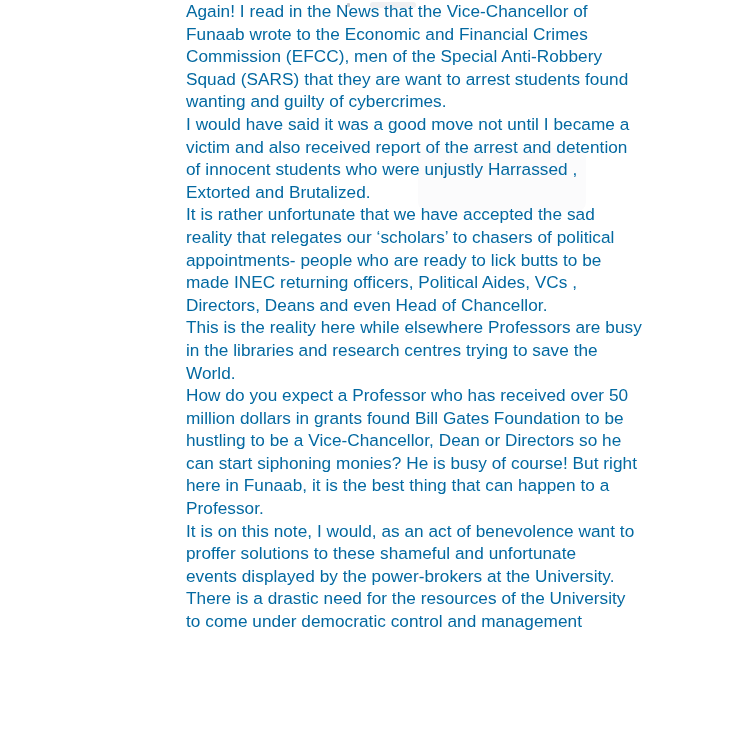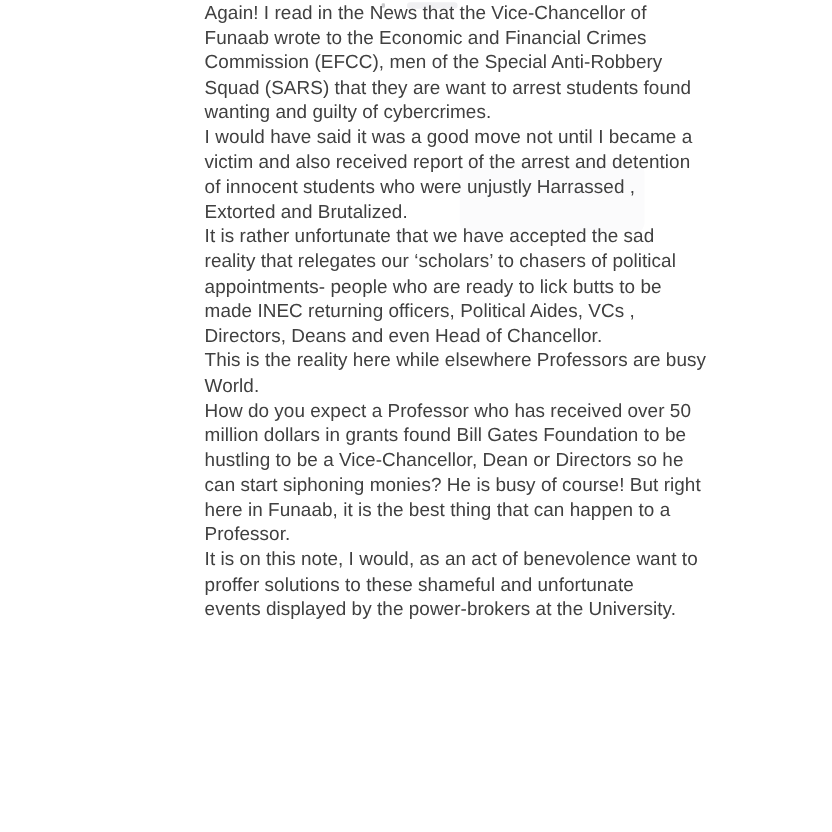--- a/index.html
+++ b/index.html
@@ -60,21 +60,21 @@
     left: 186px;
     top: 0px;
     width: 400px;
   }
   .para {
     margin: 0;
     padding: 0;
   }
   .line {
     display: block;
-    color: #404040;
+    color: #0369a1;
     font-size: 17.2px;
     line-height: 22.6px;
     letter-spacing: 0.05px;
     white-space: pre;
   }
   .line:first-child { }
 </style>
 </head>
 <body>
 
@@ -103,30 +103,35 @@
       </p>
       <p class="para" id="para-4">
         <span class="line">It is rather unfortunate that we have accepted the sad</span>
         <span class="line">reality that relegates our ‘scholars’ to chasers of political</span>
         <span class="line">appointments- people who are ready to lick butts to be</span>
         <span class="line">made INEC returning officers, Political Aides, VCs ,</span>
         <span class="line">Directors, Deans and even Head of Chancellor.</span>
       </p>
       <p class="para" id="para-5">
         <span class="line">This is the reality here while elsewhere Professors are busy</span>
+        <span class="line">in the libraries and research centres trying to save the</span>
         <span class="line">World.</span>
       </p>
       <p class="para" id="para-6">
         <span class="line">How do you expect a Professor who has received over 50</span>
         <span class="line">million dollars in grants found Bill Gates Foundation to be</span>
         <span class="line">hustling to be a Vice-Chancellor, Dean or Directors so he</span>
         <span class="line">can start siphoning monies? He is busy of course! But right</span>
         <span class="line">here in Funaab, it is the best thing that can happen to a</span>
         <span class="line">Professor.</span>
       </p>
       <p class="para" id="para-8">
         <span class="line">It is on this note, I would, as an act of benevolence want to</span>
         <span class="line">proffer solutions to these shameful and unfortunate</span>
         <span class="line">events displayed by the power-brokers at the University.</span>
       </p>
+      <p class="para" id="para-9">
+        <span class="line">There is a drastic need for the resources of the University</span>
+        <span class="line">to come under democratic control and management</span>
+      </p>
     </div>
 
 </div>
 
 </body></html>

